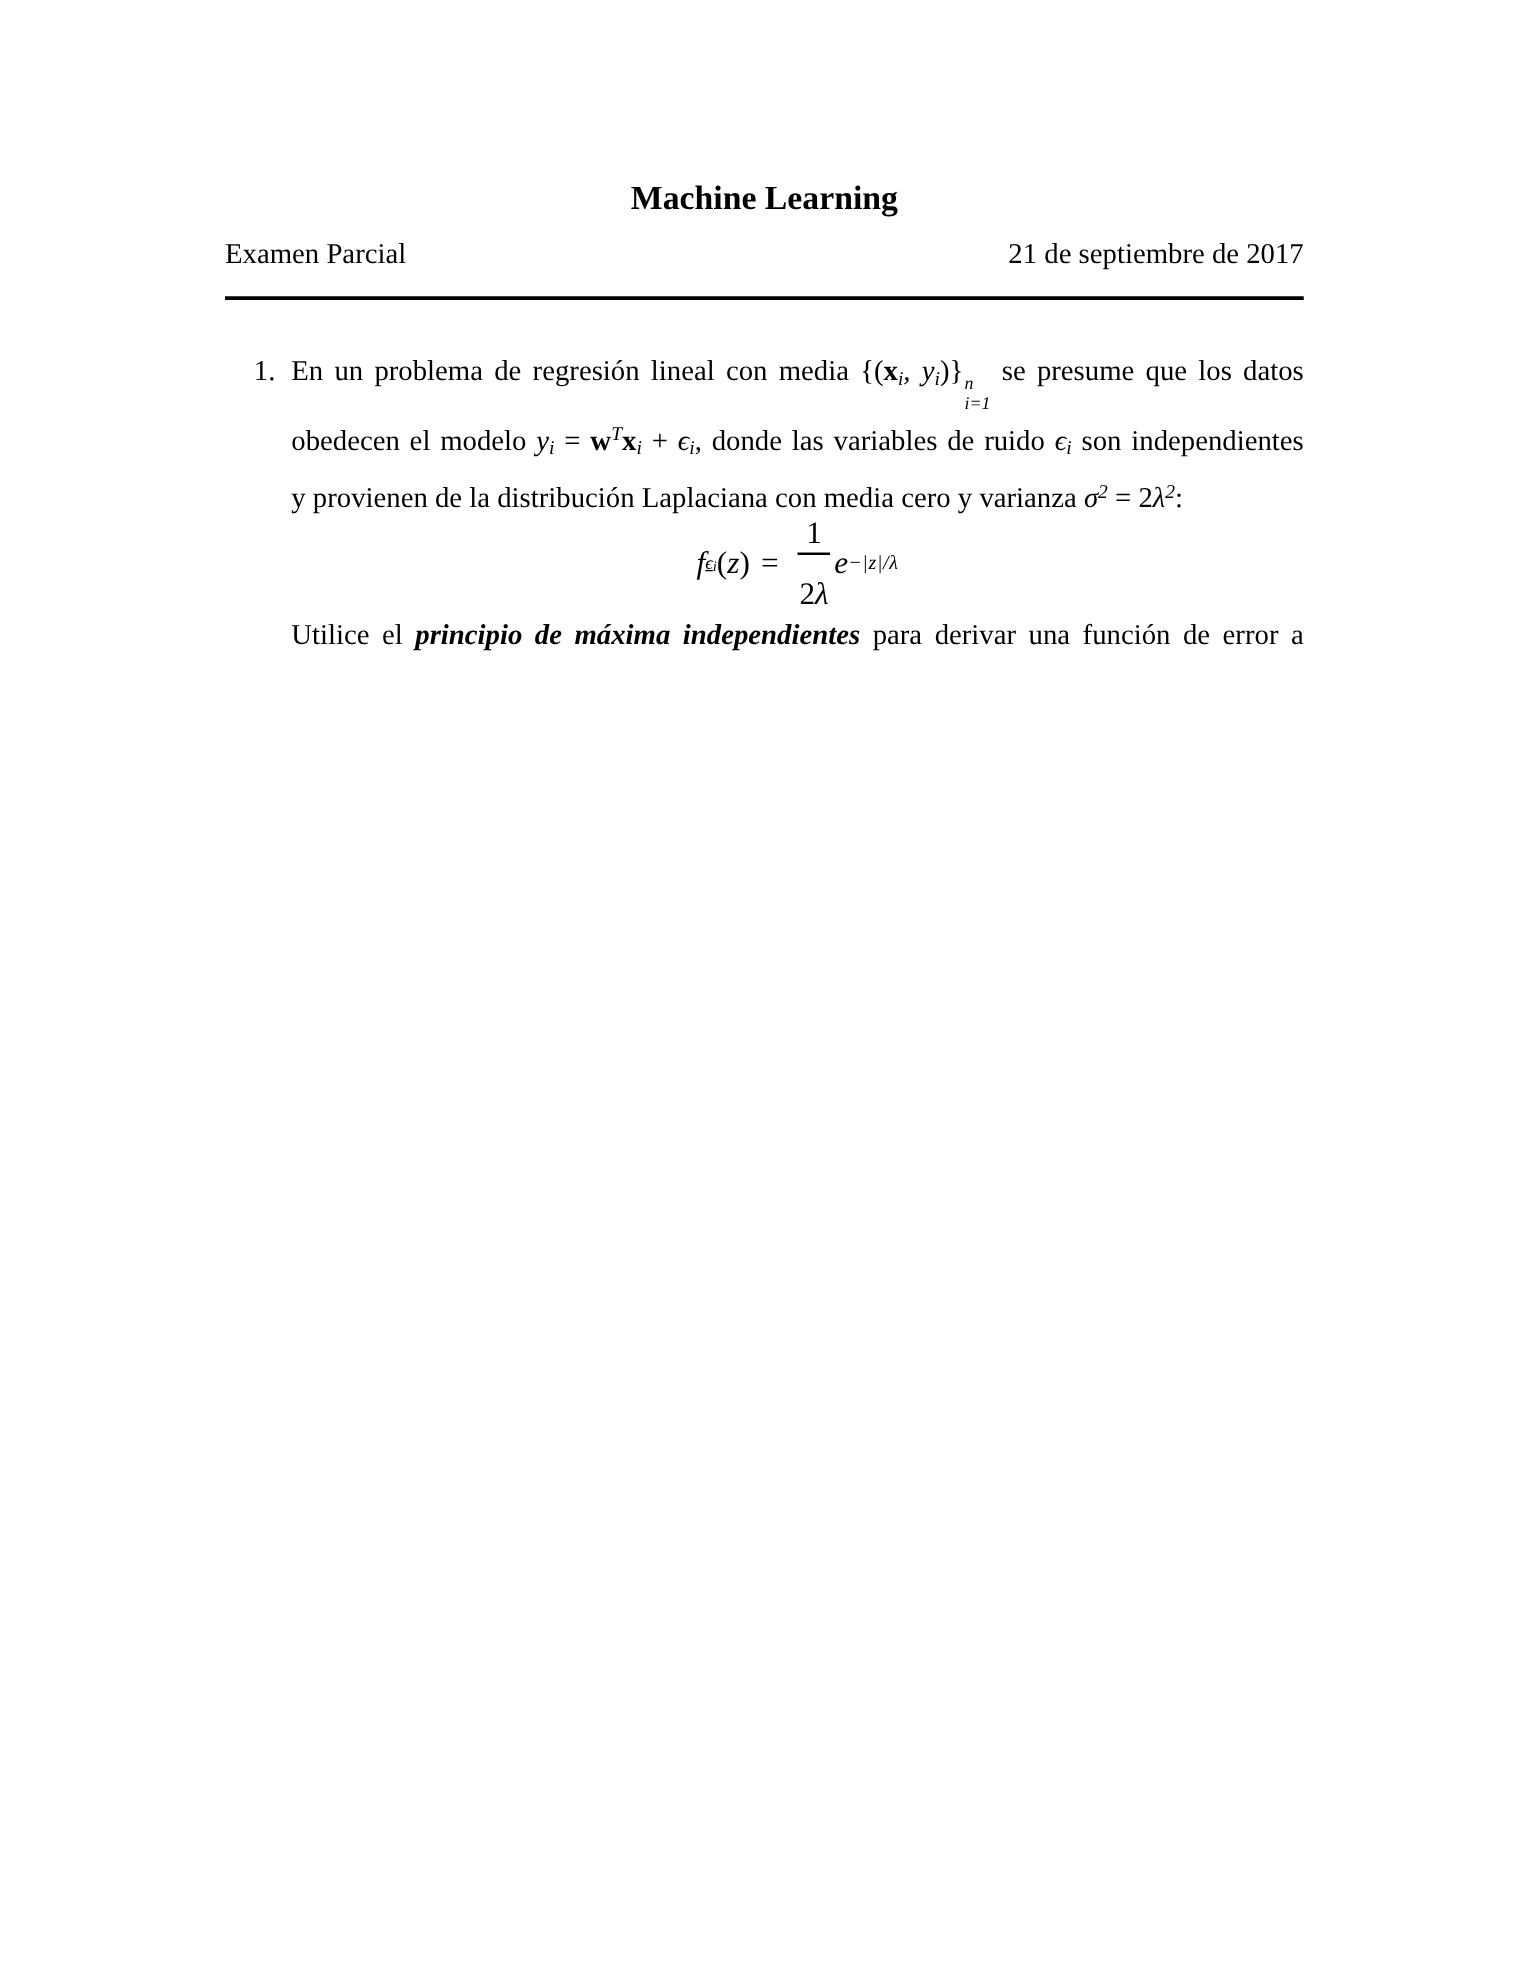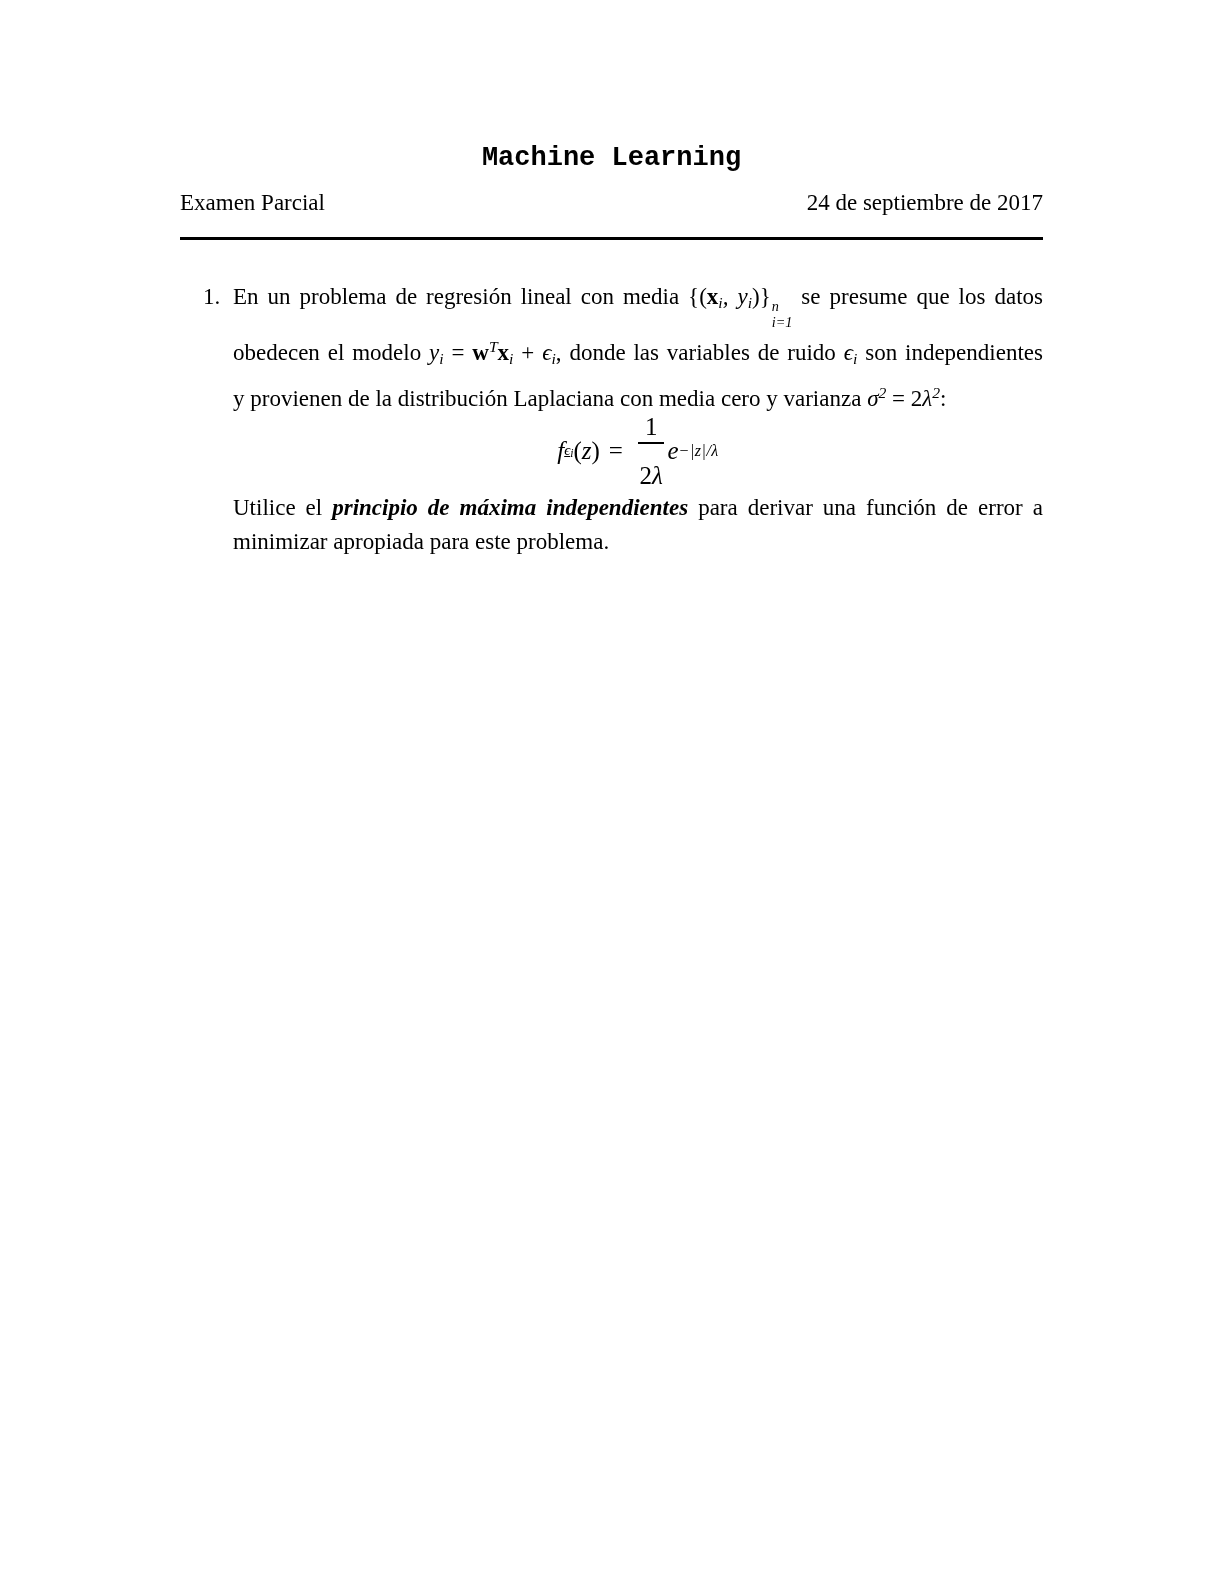--- a/index.html
+++ b/index.html
@@ -5,21 +5,21 @@
   html,body{margin:0;padding:0;background:#ffffff;}
   .page{
     position:relative;
     width:1224px;height:1584px;
     background:#ffffff;
     color:#000000;
     font-family:"Liberation Serif","DejaVu Serif",serif;
     overflow:hidden;
   }
   .content{position:absolute;left:180px;top:0;width:863px;}
-  .doc-title{margin-top:142px;text-align:center;font-size:27px;font-weight:700;line-height:32px;font-family:Liberation Mono, monospace;}
+  .doc-title{margin-top:142px;text-align:center;font-size:27px;font-weight:700;line-height:32px;}
   .header-row{display:flex;justify-content:space-between;margin-top:16px;font-size:23px;line-height:26px;text-align:center;}
   .rule{margin-top:21px;border-top:3px solid #000;height:0;}
   .problem{position:relative;margin-top:40px;padding-left:53px;font-size:23px;line-height:34px;}
   .pnum{position:absolute;left:23px;top:0;}
   .jline{text-align:justify;text-align-last:justify;}
   .lastline{text-align:center;text-align-last:left;}
   .mi{font-style:italic;}
   .mb{font-weight:700;}
   .msub{font-size:.68em;font-style:italic;vertical-align:-.24em;}
   .msup{font-size:.68em;font-style:italic;vertical-align:.5em;}
@@ -38,21 +38,21 @@
 </head>
 <body>
 
 <div class="page">
   <div class="content">
 
     <div class="doc-title">Machine Learning</div>
 
     <div class="header-row">
       <span>Examen Parcial</span>
-      <span>24 de septiembre de 2017</span>
+      <span>21 de septiembre de 2017</span>
     </div>
 
     <div class="rule"></div>
 
     <div class="problem">
       <span class="pnum">1.</span>
 
       <div class="jline"><span>En un problema de regresión lineal con media </span><span>{(</span><span class="mb">x</span><span class="msub">i</span><span class="mi">, </span><span class="mi">y</span><span class="msub">i</span><span>)}</span><span class="stack">
             <span>n</span>
             <span>i=1</span>
@@ -73,17 +73,16 @@
         <span class="frac">
           <span class="frac-num">1</span>
           <span class="frac-den"><span>2</span><span class="mi">λ</span></span>
         </span>
         <span class="mi">e</span>
         <span class="fsup">−|z|/λ</span>
     </div>
 
     <div class="closing">
       <div class="jline"><span>Utilice el </span><span class="bi">principio de máxima independientes</span><span> para derivar una función de error a</span></div>
-      <div class="lastline"><span>minimizar apropiada para este problema.</span></div>
     </div>
 
   </div>
 </div>
 
 </body></html>

